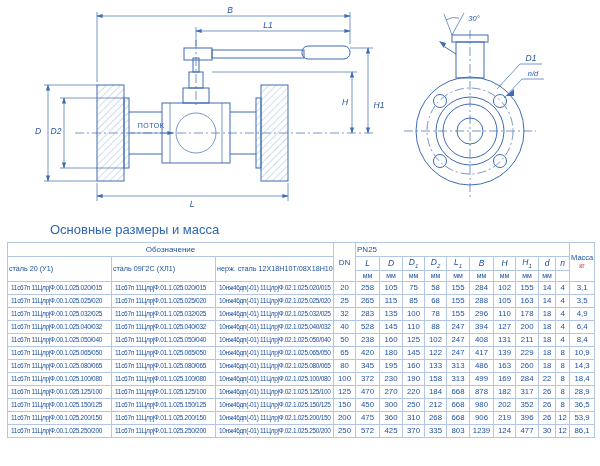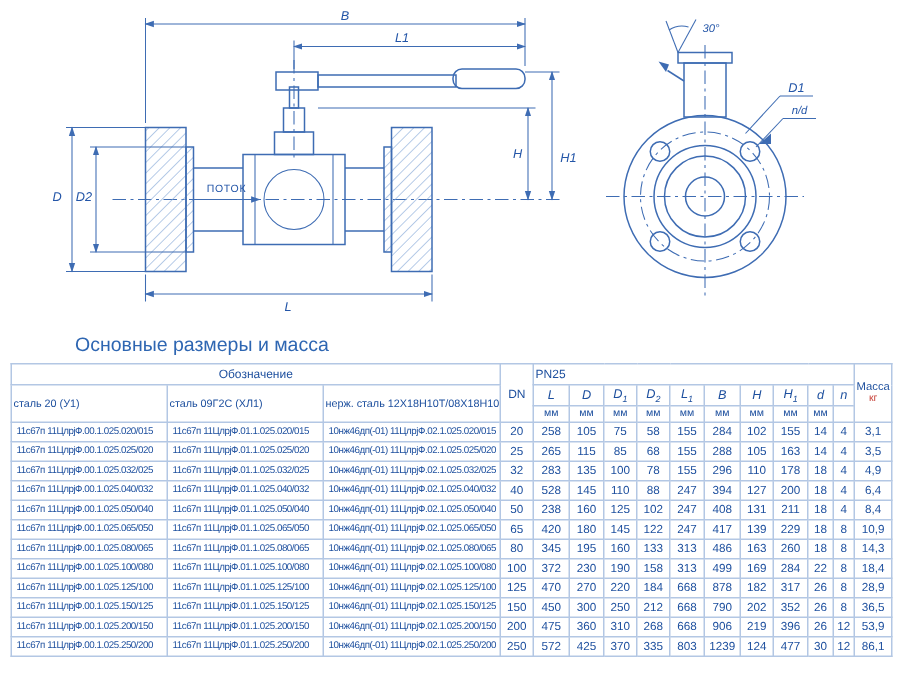--- a/index.html
+++ b/index.html
@@ -370,21 +370,21 @@
         <tr>
           <td class="des">11с67п 11ЦлрjФ.00.1.025.150/125</td>
           <td class="des">11с67п 11ЦлрjФ.01.1.025.150/125</td>
           <td class="des">10нж46дп(-01) 11ЦлрjФ.02.1.025.150/125</td>
           <td class="num">150</td>
           <td class="num">450</td>
           <td class="num">300</td>
           <td class="num">250</td>
           <td class="num">212</td>
           <td class="num">668</td>
-          <td class="num">790</td>
+          <td class="num">980</td>
           <td class="num">202</td>
           <td class="num">352</td>
           <td class="num">26</td>
           <td class="num">8</td>
           <td class="num mass">36,5</td>
         </tr>
         <tr>
           <td class="des">11с67п 11ЦлрjФ.00.1.025.200/150</td>
           <td class="des">11с67п 11ЦлрjФ.01.1.025.200/150</td>
           <td class="des">10нж46дп(-01) 11ЦлрjФ.02.1.025.200/150</td>

